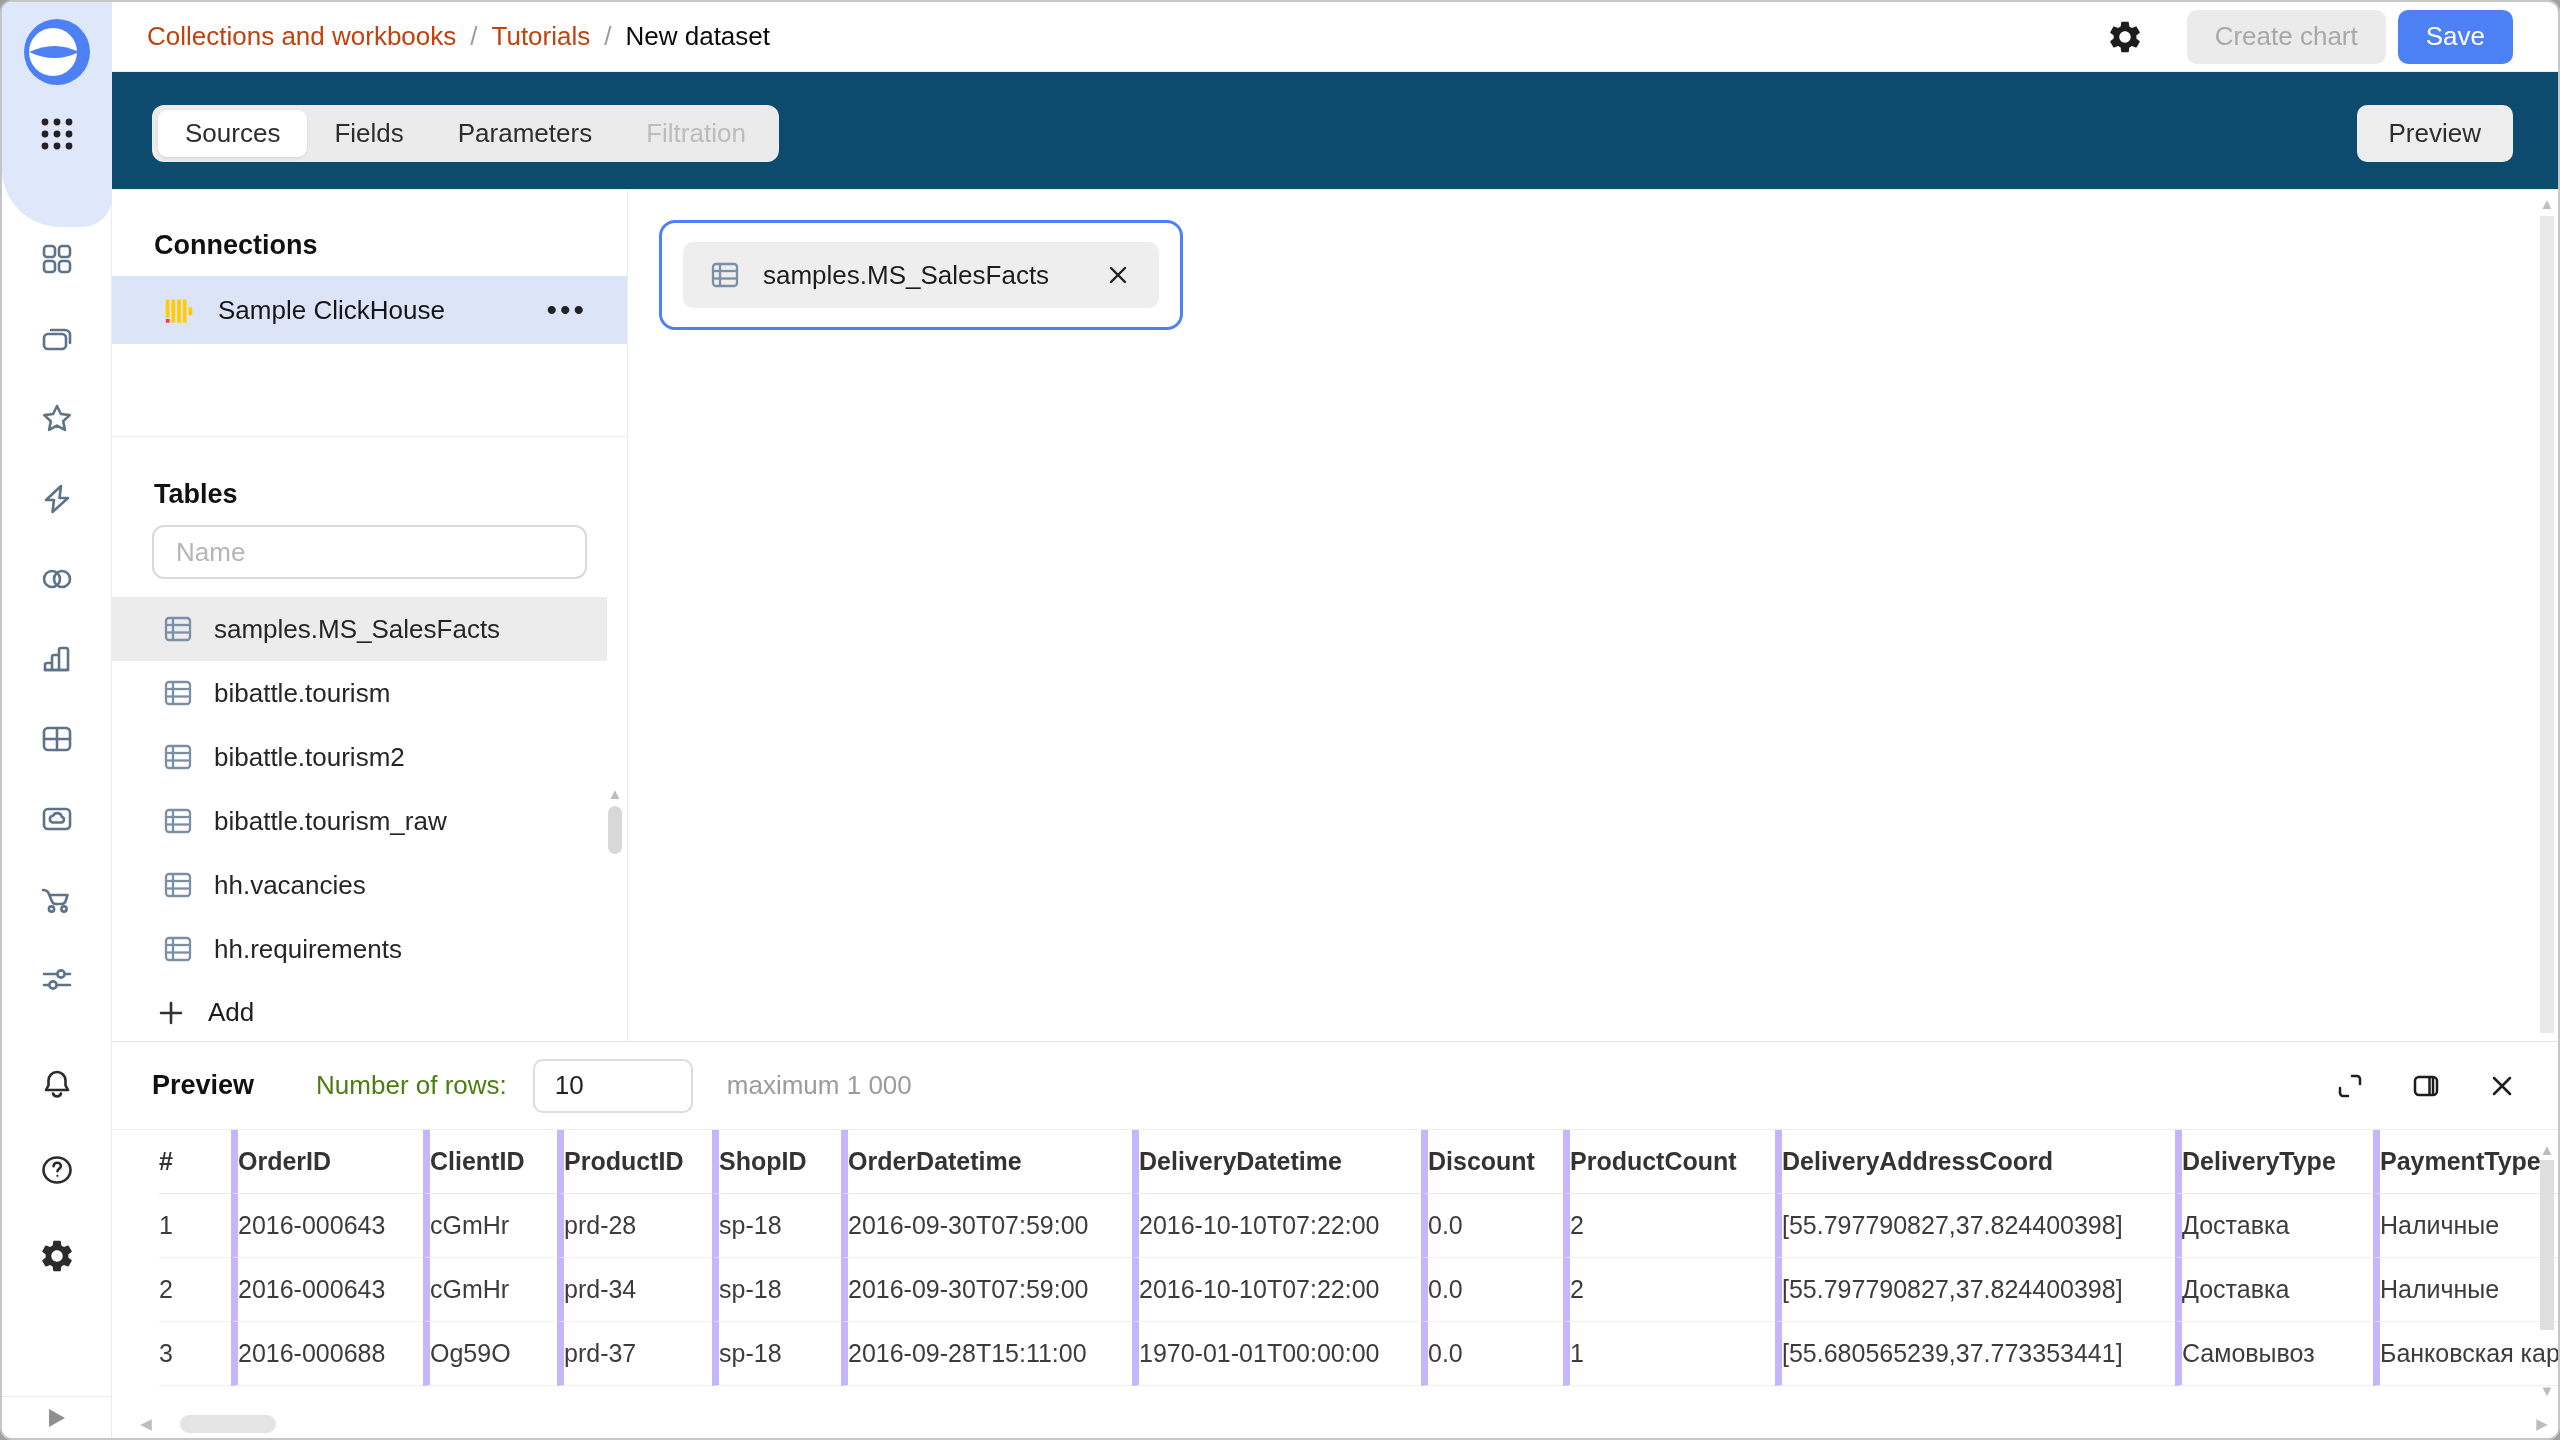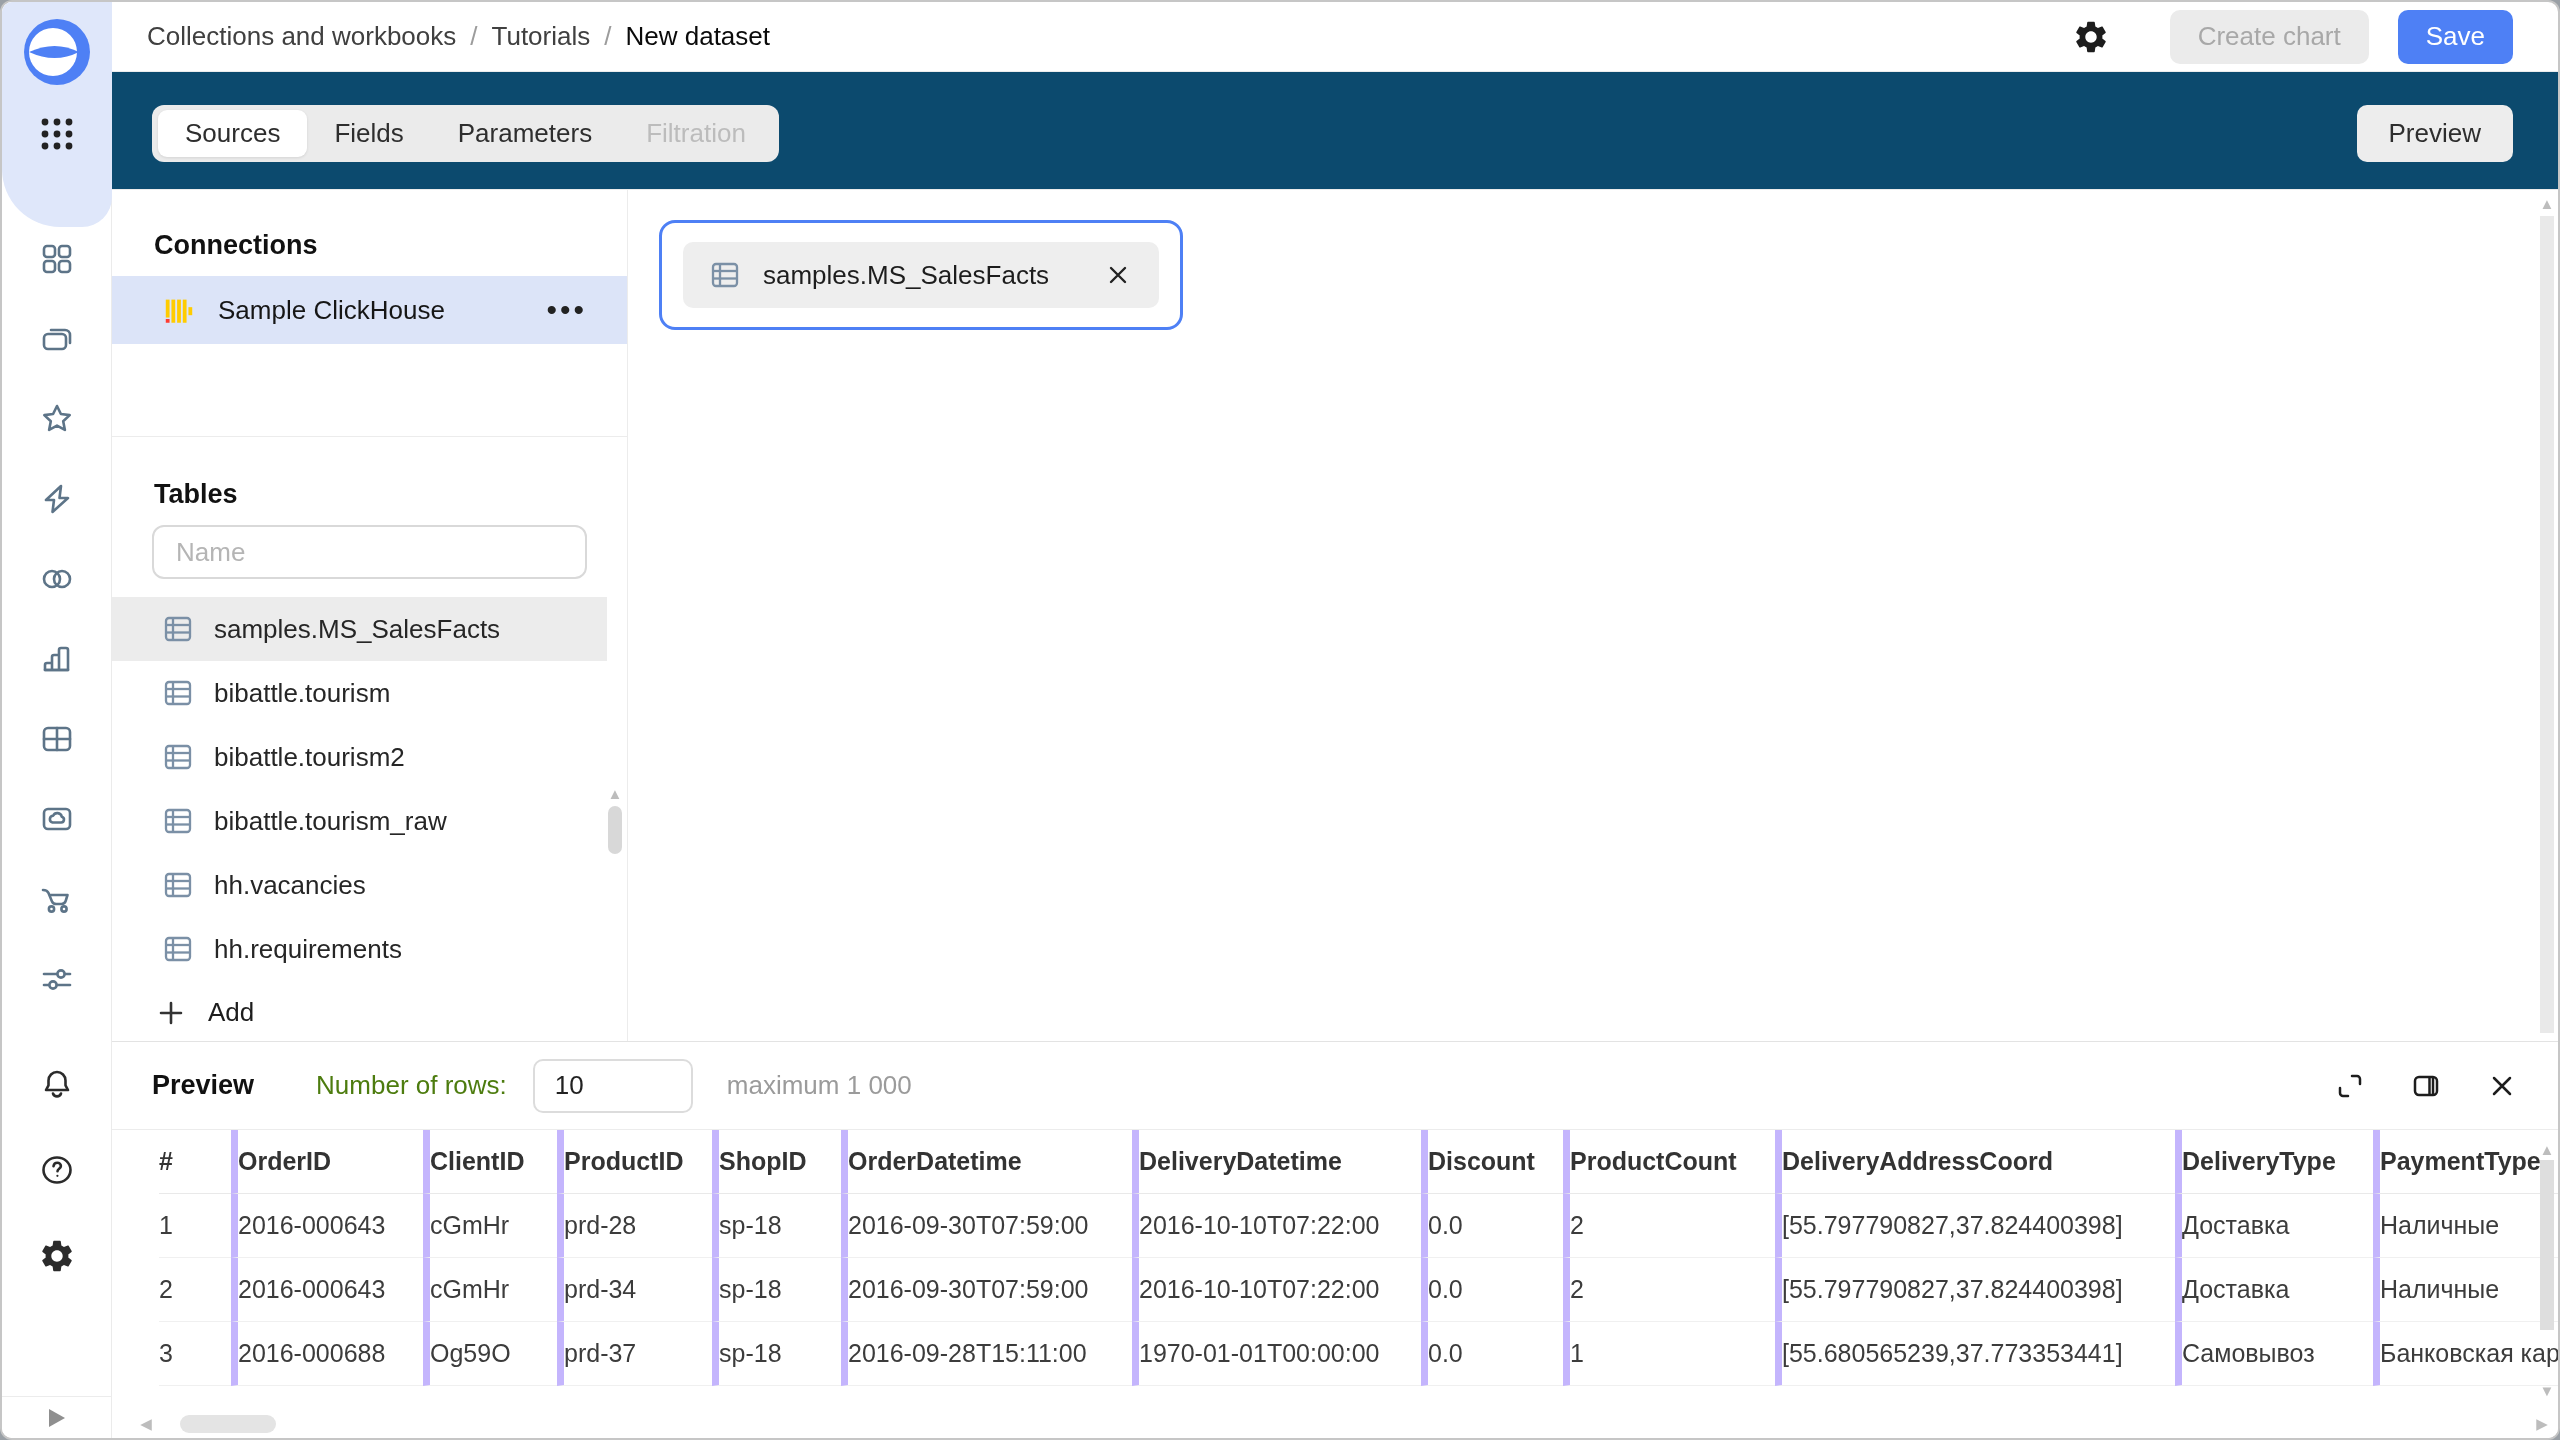--- a/index.html
+++ b/index.html
@@ -25,24 +25,24 @@
   .rail-nav .rail-btn { width:36px; height:36px; }
   .rail-bottom { margin-top:auto; margin-bottom:118px; display:flex; flex-direction:column; align-items:center; gap:42px;}
   .rail-foot { width:110px; height:42px; border-top:1px solid #ececec;
                display:flex; align-items:center; justify-content:center; flex:none;}
   .ic  { stroke:#5d7488; stroke-width:2.6; fill:none; stroke-linecap:round; stroke-linejoin:round;}
   .icd { stroke:#2b2b2b; stroke-width:2.6; fill:none; stroke-linecap:round; stroke-linejoin:round;}
   
   .topbar { position:absolute; left:110px; right:0; top:0; height:70px;
             border-bottom:1px solid #ececec; display:flex; align-items:center; padding:0 45px 0 35px;}
   .crumbs { font-size:26px; display:flex; align-items:center; gap:14px;}
-  .crumb { color:#404040; cursor:pointer;}
+  .crumb { color:#c2410c; cursor:pointer;}
   .crumb-sep { color:#9c9c9c; }
   .crumb-current { color:#0a0a0a; font-weight:500;}
-  .top-actions { margin-left:auto; display:flex; align-items:center; gap:29px;}
+  .top-actions { margin-left:auto; display:flex; align-items:center; gap:12px;}
   .gear-btn { background:none;border:none; width:44px;height:44px; margin-right:28px;
               display:flex;align-items:center;justify-content:center;cursor:pointer;}
   .btn { height:54px; border:none; border-radius:10px; font-size:26px; padding:0 28px;
          font-family:inherit; cursor:pointer; }
   .btn-disabled { background:#ebebeb; color:#a8a8a8; cursor:default;}
   .btn-primary  { background:#4e80f5; color:#fff; font-weight:500;}
   
   .tabbar { position:absolute; left:110px; right:0; top:70px; height:118px;
             border-bottom:1px solid #ececec; display:flex; align-items:flex-start;
             padding:33px 45px 0 40px; background:#0c4a6e;}

